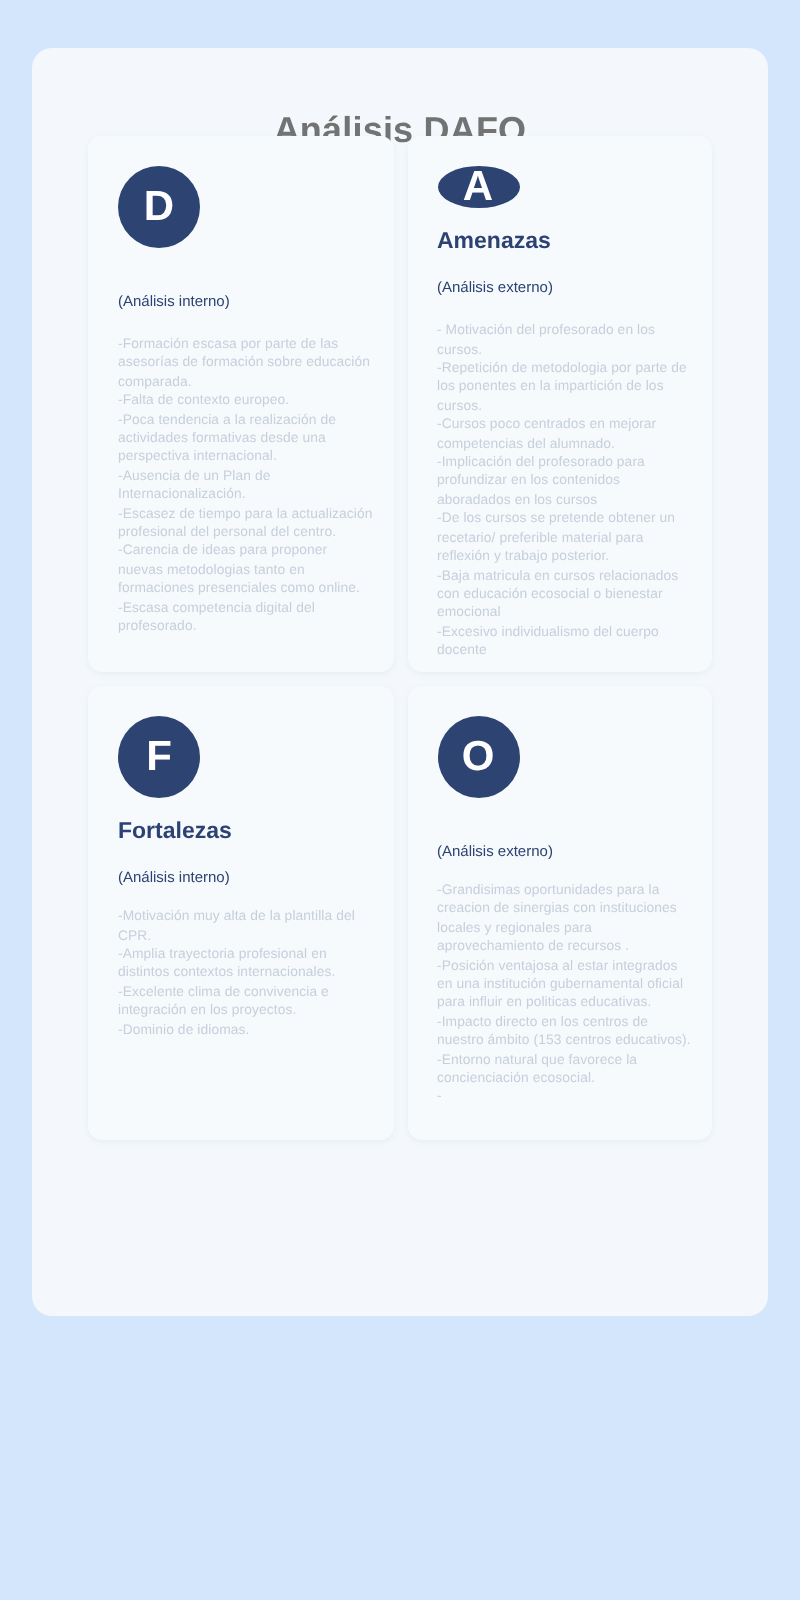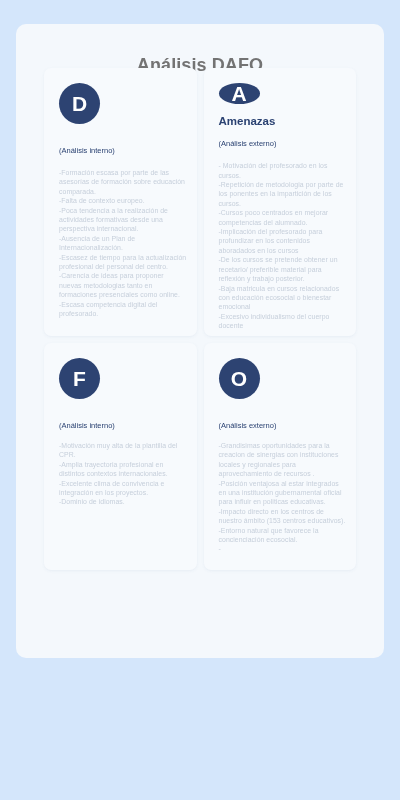--- a/index.html
+++ b/index.html
@@ -142,20 +142,21 @@
 -Repetición de metodologia por parte de los ponentes en la impartición de los cursos.
 -Cursos poco centrados en mejorar competencias del alumnado.
 -Implicación del profesorado para profundizar en los contenidos aboradados en los cursos
 -De los cursos se pretende obtener un recetario/ preferible material para reflexión y trabajo posterior.
 -Baja matricula en cursos relacionados con educación ecosocial o bienestar emocional
 -Excesivo individualismo del cuerpo docente</div>
       </div>
 
       <div class="card card-bottom">
         <div class="badge">F</div>
+        <div class="card-heading">Fortalezas</div>
         <div class="card-subheading">(Análisis interno)</div>
         <div class="card-body tight">-Motivación muy alta de la plantilla del CPR.
 -Amplia trayectoria profesional en distintos contextos internacionales.
 -Excelente clima de convivencia e integración en los proyectos.
 -Dominio de idiomas.</div>
       </div>
 
       <div class="card card-bottom">
         <div class="badge">O</div>
         <div class="card-subheading">(Análisis externo)</div>

